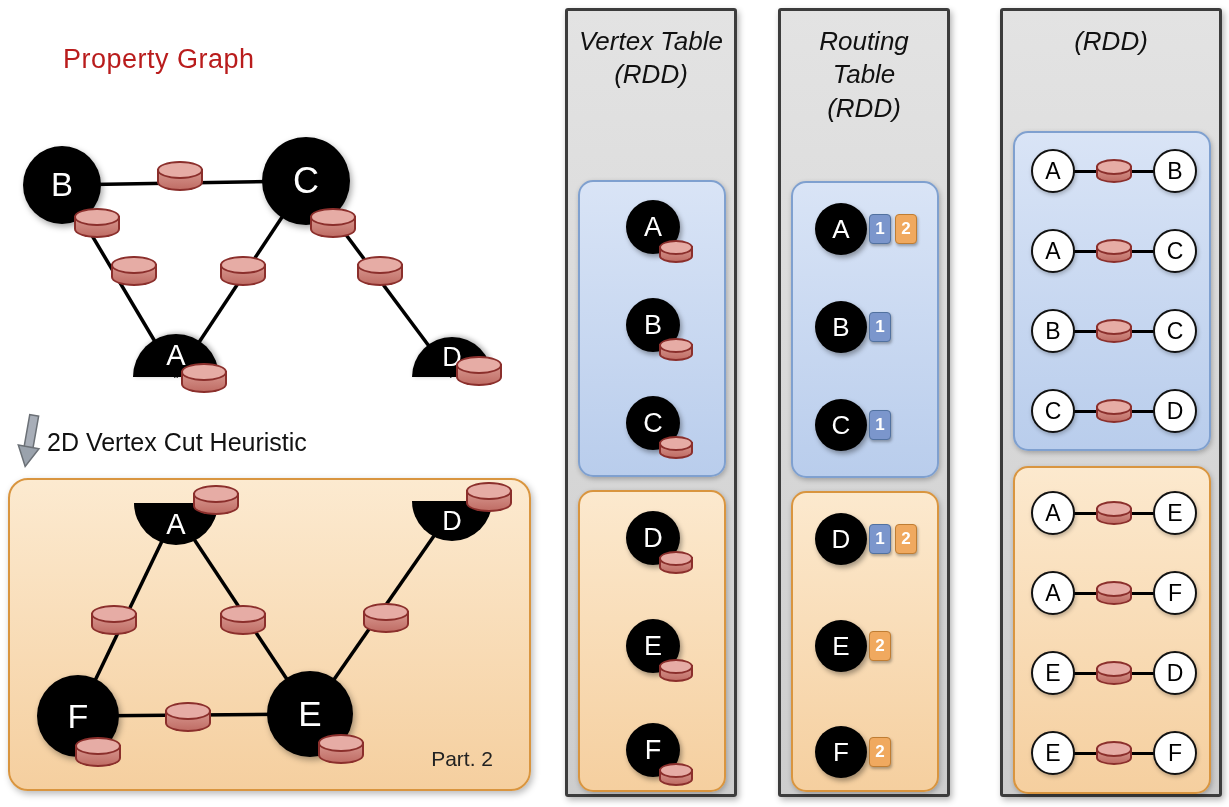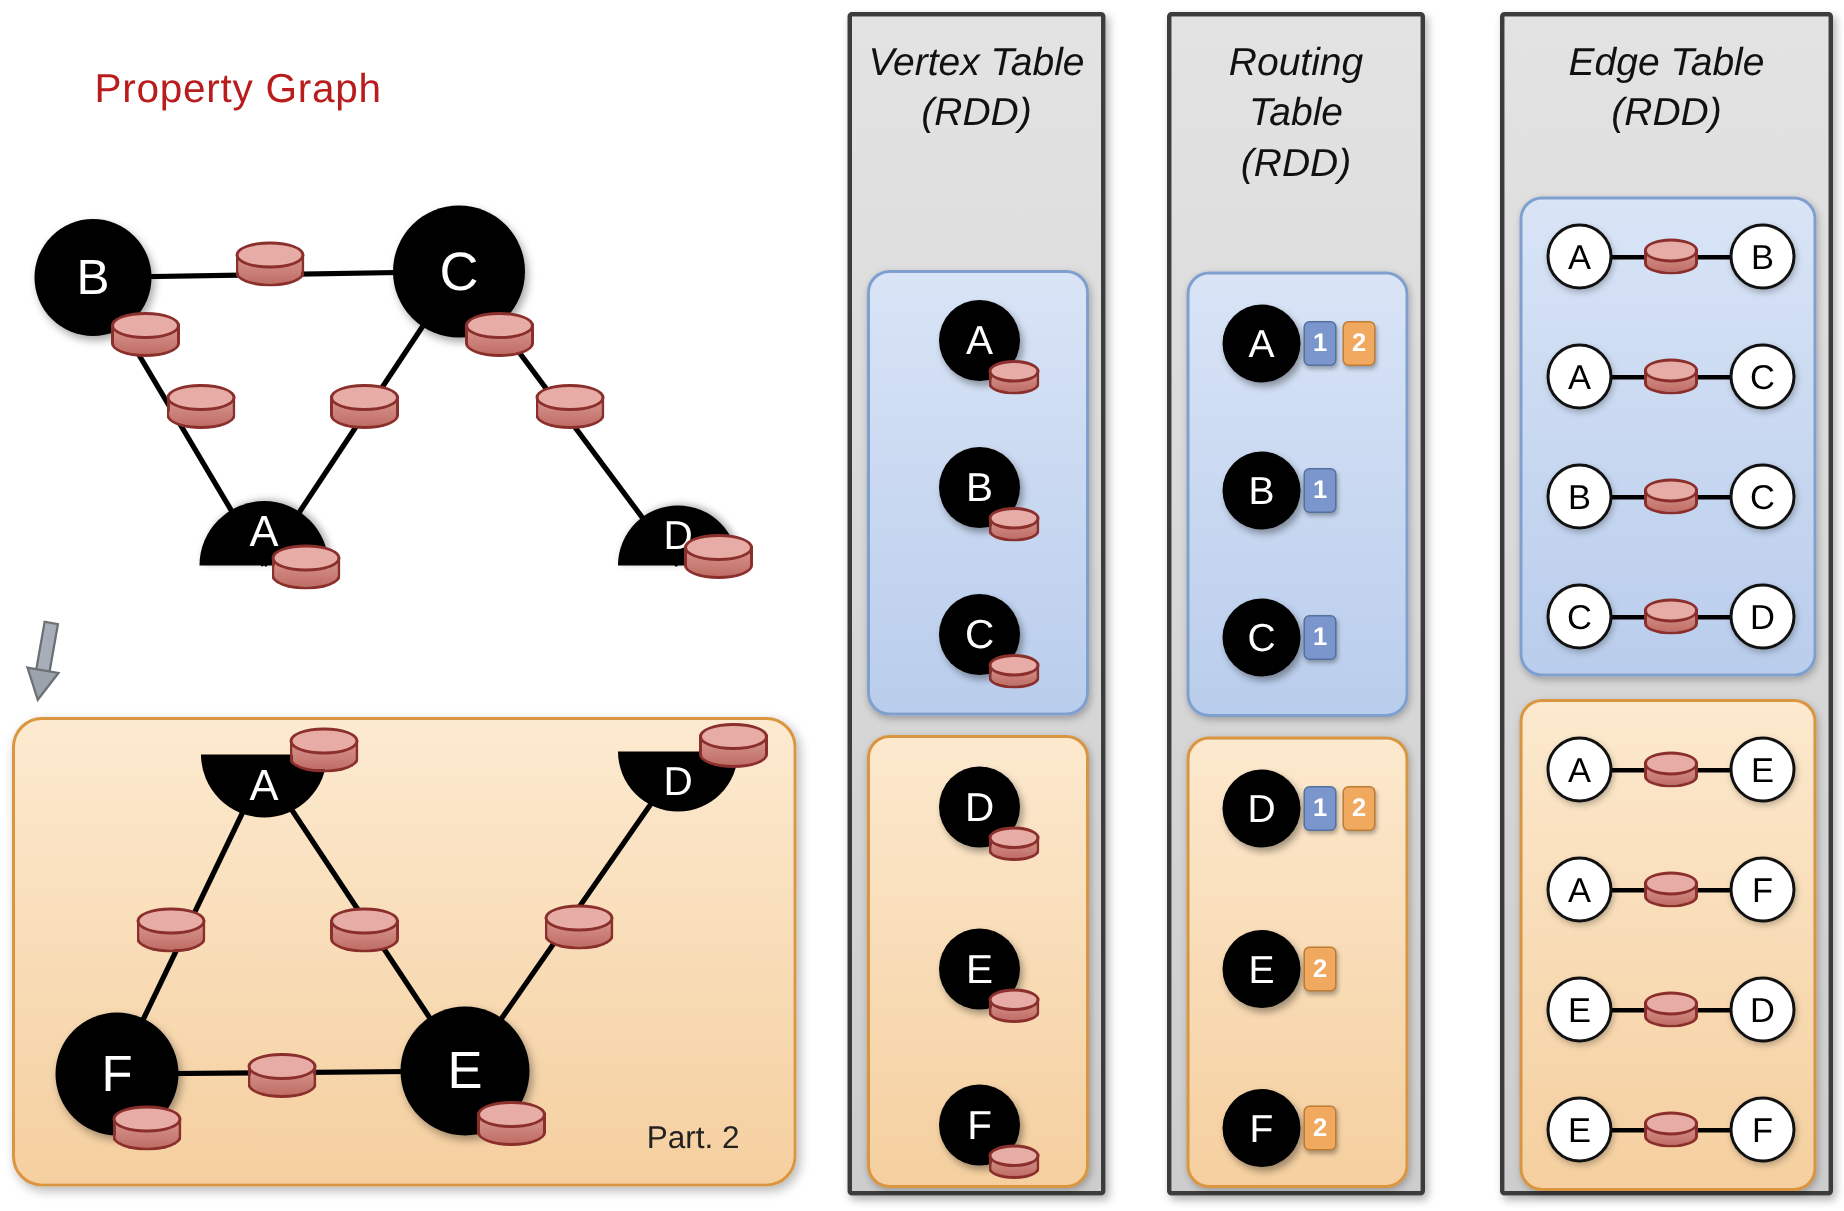--- a/index.html
+++ b/index.html
@@ -100,20 +100,21 @@
   <div class="cyl cyl-lg" style="left:357px;top:256px"></div>
   <div class="cyl cyl-lg" style="left:181px;top:363px"></div>
   <div class="cyl cyl-lg" style="left:456px;top:356px"></div>
 
   <svg class="abs" style="left:12px;top:413px" width="36" height="58">
     <g transform="rotate(10 18 29)">
       <rect x="13" y="2" width="9" height="33" fill="#a8aeb8" stroke="#6b7076" stroke-width="1.5"></rect>
       <polygon points="7,34 28,34 17.5,54" fill="#9aa2ac" stroke="#6b7076" stroke-width="1.5"></polygon>
     </g>
   </svg>
+  <div class="cut-label">2D Vertex Cut Heuristic</div>
 
   <div class="node bowl" style="left:134px;top:503px;width:84px;height:42px;font-size:29px">A</div>
   <div class="node bowl" style="left:412px;top:501px;width:80px;height:40px;font-size:27px">D</div>
   <div class="node gnode" style="left:37px;top:675px;width:82px;height:82px;font-size:34px">F</div>
   <div class="node gnode" style="left:267px;top:671px;width:86px;height:86px;font-size:35px">E</div>
 
   <div class="cyl cyl-lg" style="left:193px;top:485px"></div>
   <div class="cyl cyl-lg" style="left:466px;top:482px"></div>
   <div class="cyl cyl-lg" style="left:91px;top:605px"></div>
   <div class="cyl cyl-lg" style="left:220px;top:605px"></div>
@@ -173,21 +174,20 @@
       <div class="node rnode" style="left:22px;top:127px">E</div>
       <div class="badge b2" style="left:76px;top:138px">2</div>
 
       <div class="node rnode" style="left:22px;top:233px">F</div>
       <div class="badge b2" style="left:76px;top:244px">2</div>
     </div>
   </div>
 
   <div class="col-panel wide" style="left:1000px">
     <div class="col-title">
-      <div>Edge Table</div>
       <div>(RDD)</div>
     </div>
 
     <div class="inner-box blue" style="left:10px;top:120px;width:198px;height:320px">
       <div class="edge-row" style="top:15px">
         <div class="ecirc">A</div>
         <div class="cyl cyl-row"></div>
         <div class="ecirc">B</div>
       </div>
       <div class="edge-row" style="top:95px">

